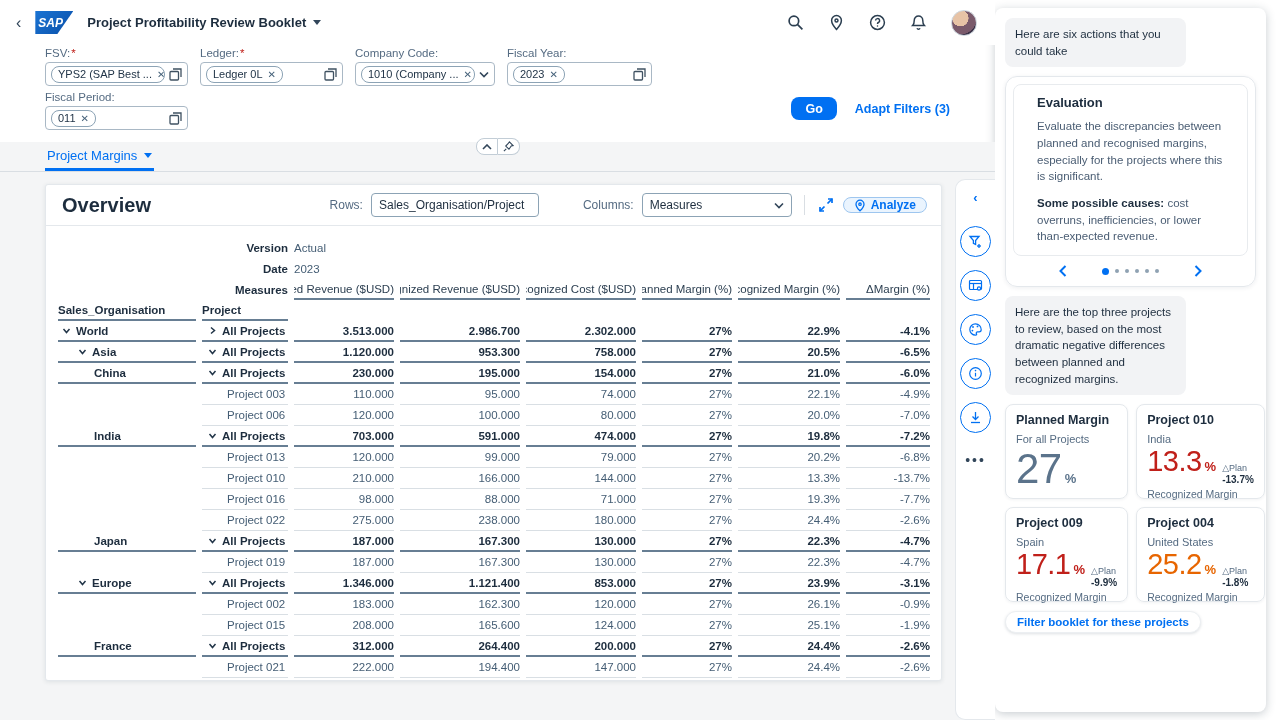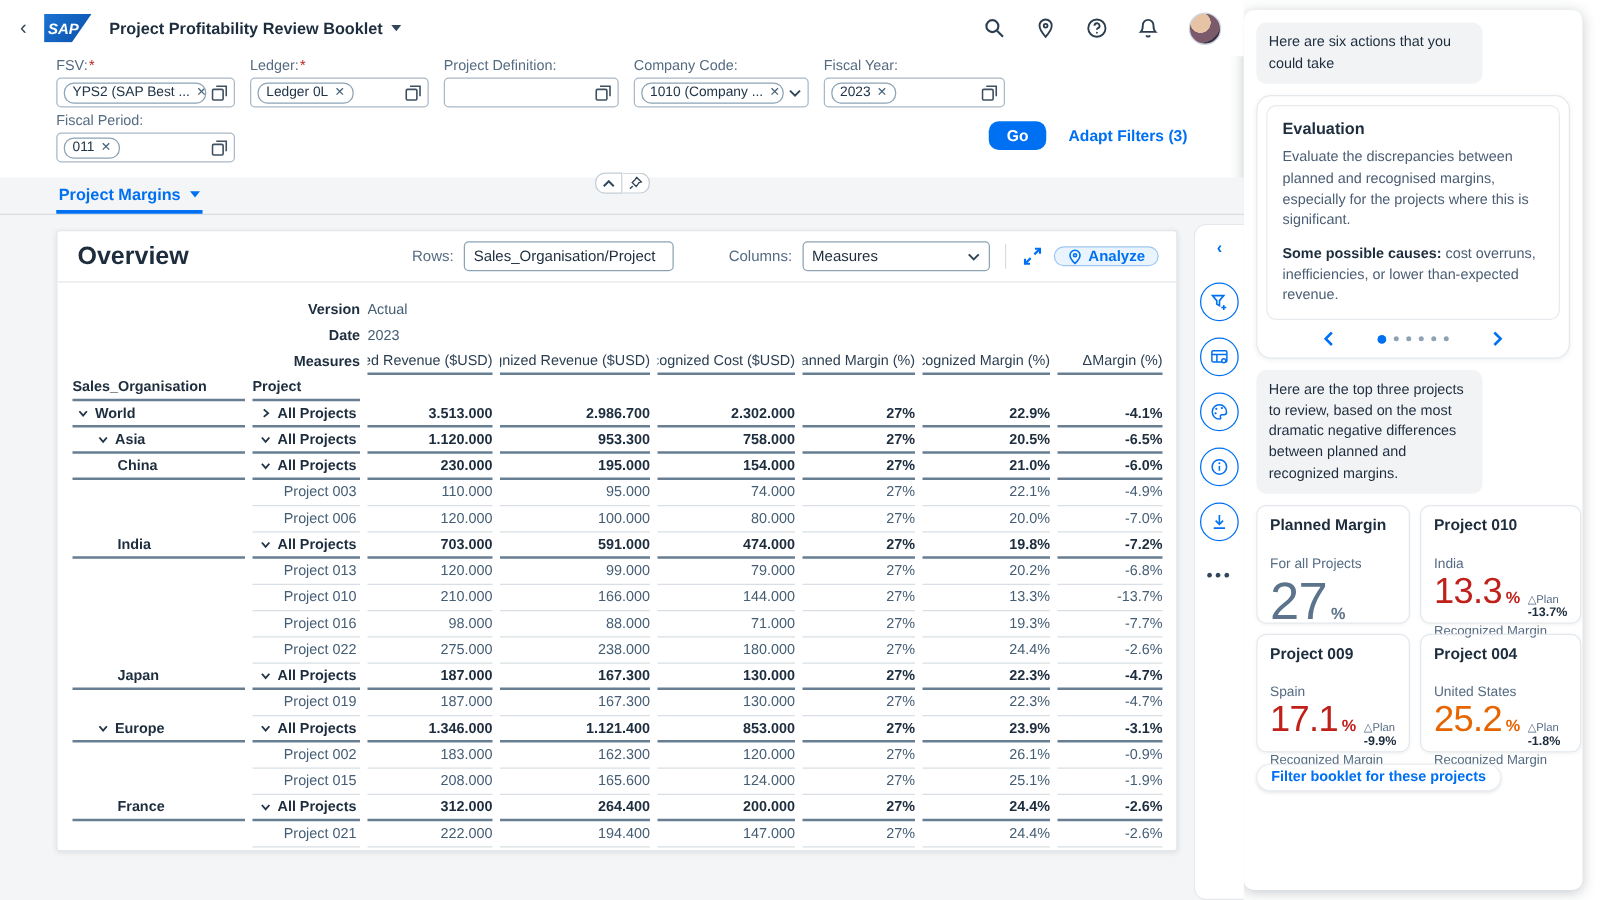--- a/index.html
+++ b/index.html
@@ -47,21 +47,21 @@
   .collapse-pills { position:absolute; left:50%; transform:translateX(-50%); top:-4px; display:flex; z-index:5;}
   .cpill { width:22px; height:17px; background:#fff; border:1px solid #c2cdd6; display:flex;
     align-items:center; justify-content:center; color:#32465a; cursor:pointer; }
   .cpill:first-child { border-radius:8px 0 0 8px; }
   .cpill:last-child { border-radius:0 8px 8px 0; border-left:none;}
 
   
   .tabwrap { position:relative; margin-top:12px; }
   .tabstrip { height:30px; background:#f4f5f6; border-bottom:1px solid #d9dee3; padding-left:45px;
     display:flex; align-items:stretch; }
-  .tab { display:flex; align-items:center; gap:7px; color:#0070f2; font-size:13px; font-weight:bold;
+  .tab { display:flex; align-items:center; gap:7px; color:#0070f2; font-size:13px; font-weight:normal;
     border-bottom:3px solid #0070f2; padding:0 2px; cursor:pointer; }
   .tab .caret-down { border-top-color:#0070f2; margin-left:0; }
 
   
   .content { flex:1; background:#f4f5f6; position:relative; padding:12px 0 0 45px; }
   .card { width:897px; height:497px; background:#fff; border:1px solid #e4e8ec; border-radius:3px;
     box-shadow:0 1px 4px rgba(34,54,73,.10); overflow:hidden; }
   .card-header { height:41px; display:flex; align-items:center; padding:0 14px 0 16px; border-bottom:1px solid #e4e8ec;}
   .ov-title { font-size:20px; font-weight:bold; color:#1d2d3e; }
   .hdr-controls { margin-left:auto; display:flex; align-items:center; gap:8px; }
@@ -101,35 +101,35 @@
     box-shadow:0 2px 10px rgba(34,54,73,.25); display:flex; flex-direction:column; overflow:hidden; }
   .j-header { height:30px; background:#5d36f0; display:flex; align-items:center; padding:0 12px; flex:none;}
   .j-title { color:#fff; font-size:13px; font-weight:bold; }
   .j-hicons { margin-left:auto; display:flex; gap:15px; align-items:center; }
   .j-hicon { width:14px; height:14px; color:#fff; cursor:pointer; }
   .j-body { flex:1; padding:10px; display:flex; flex-direction:column; gap:9px; overflow:hidden; }
   .msg { background:#f2f3f5; border-radius:8px; padding:8px 10px; font-size:11.5px; line-height:1.45;
     color:#1d2d3e; width:fit-content; max-width:72%; }
   .msg.user { margin-left:auto; background:#5d36f0; color:#fff; max-width:85%; }
   .eval-card { border:1px solid #e4e8ec; border-radius:12px; padding:7px; box-shadow:0 1px 4px rgba(34,54,73,.08);}
-  .eval-inner { border:1px solid #e8ebee; border-radius:8px; padding:10px 12px; }
+  .eval-inner { border:1px solid #e8ebee; border-radius:8px; padding:10px 23px; }
   .eval-title { font-size:13px; font-weight:bold; color:#1d2d3e; }
   .eval-text { font-size:11.5px; color:#4a5d73; line-height:1.45; margin-top:8px; }
   .eval-causes { font-size:11.5px; color:#4a5d73; line-height:1.45; margin-top:10px; }
   .eval-causes b { color:#1d2d3e; }
   .carousel { display:flex; align-items:center; justify-content:space-between; padding:9px 44px 2px 44px; }
   .car-chev { color:#0070f2; width:12px; height:12px; cursor:pointer; }
   .dots { display:flex; align-items:center; gap:6px; }
   .dot { width:4px; height:4px; border-radius:50%; background:#8fa2b3; cursor:pointer; }
   .dot.active { width:7px; height:7px; background:#0070f2; }
   .kpi-grid { display:grid; grid-template-columns:1fr 1fr; gap:8px; }
   .kpi { border:1px solid #e4e8ec; border-radius:8px; padding:8px 10px; height:95px;
     box-shadow:0 1px 3px rgba(34,54,73,.06); display:flex; flex-direction:column;}
   .kpi-title { font-size:12.5px; font-weight:bold; color:#1d2d3e; }
-  .kpi-sub { font-size:11px; color:#556b82; margin-top:18px; }
+  .kpi-sub { font-size:11px; color:#556b82; margin-top:6px; }
   .kpi-valrow { display:flex; align-items:baseline; margin-top:auto; gap:6px;}
   .kpi-val { font-size:29px; font-weight:400; letter-spacing:-.5px;}
   .kpi-val.big { font-size:42px; color:#5b738b; }
   .kpi-unit { font-size:13px; font-weight:bold; margin-left:-3px;}
   .kpi-delta { display:flex; flex-direction:column; font-size:9px; color:#556b82; line-height:1.2;}
   .kpi-delta b { color:#1d2d3e; font-size:10px; }
   .kpi-footer { font-size:10.5px; color:#556b82; margin-top:2px; }
   .chips { display:flex; flex-wrap:wrap; gap:8px; }
   .chip { background:#fff; border:1px solid #eceff2; box-shadow:0 1px 3px rgba(34,54,73,.15);
     border-radius:14px; padding:4px 11px; color:#0070f2; font-size:11.5px; font-weight:bold; cursor:pointer;}
@@ -187,29 +187,20 @@
               </svg>
           </div>
         </div>
         <div class="field" style="width:143px">
           <span class="flabel"><span>Ledger:</span><span class="req">*</span></span>
           <div class="fbox">
             <span class="token">
                 <span>Ledger 0L</span>
                 <span class="x">✕</span>
               </span>
-            <svg class="vh-icon" viewBox="0 0 13 13" fill="none" stroke="currentColor" stroke-width="1.3">
-                <rect x="1" y="3.5" width="8.5" height="8.5" rx="1"></rect>
-                <path d="M4 1h8v8"></path>
-              </svg>
-          </div>
-        </div>
-        <div class="field" style="width:140px">
-          <span class="flabel">Project Definition:</span>
-          <div class="fbox">
             <svg class="vh-icon" viewBox="0 0 13 13" fill="none" stroke="currentColor" stroke-width="1.3">
                 <rect x="1" y="3.5" width="8.5" height="8.5" rx="1"></rect>
                 <path d="M4 1h8v8"></path>
               </svg>
           </div>
         </div>
         <div class="field" style="width:140px">
           <span class="flabel">Company Code:</span>
           <div class="fbox">
             <span class="token">

